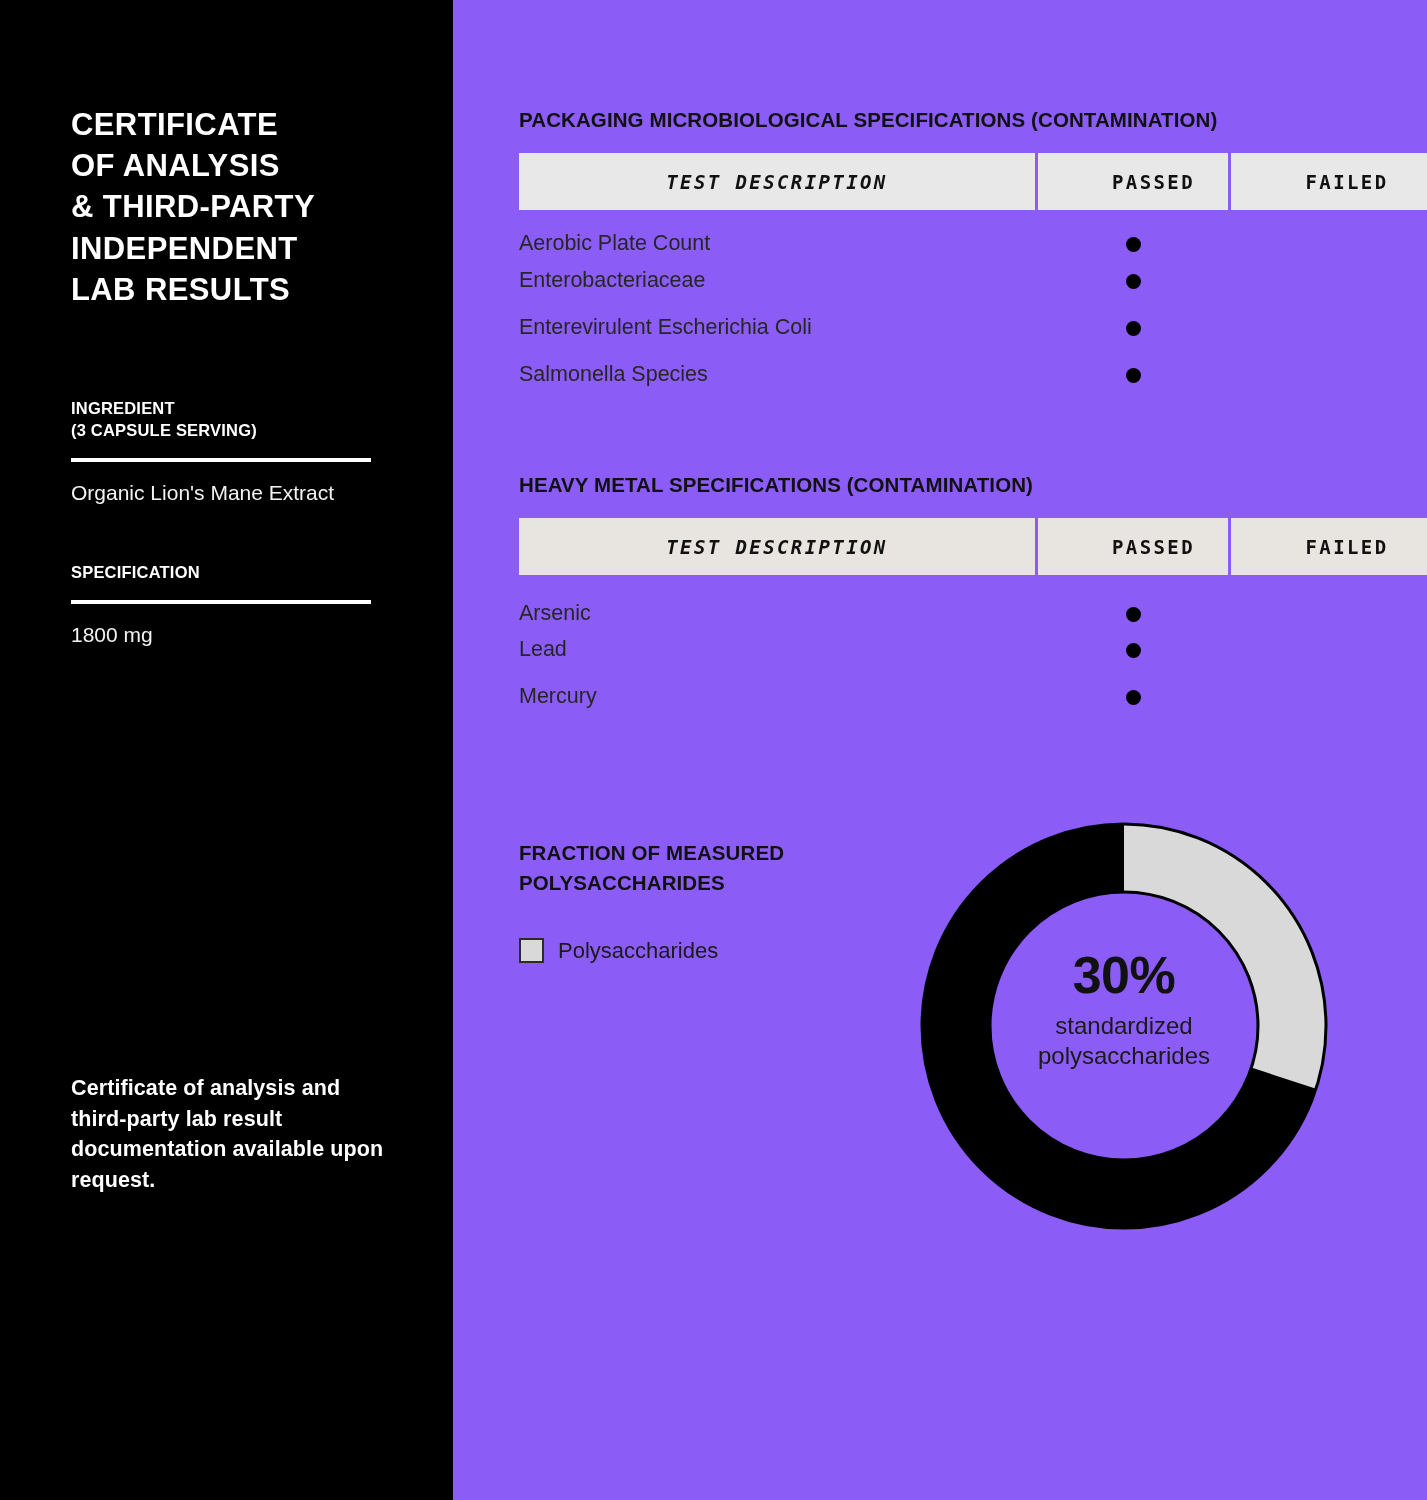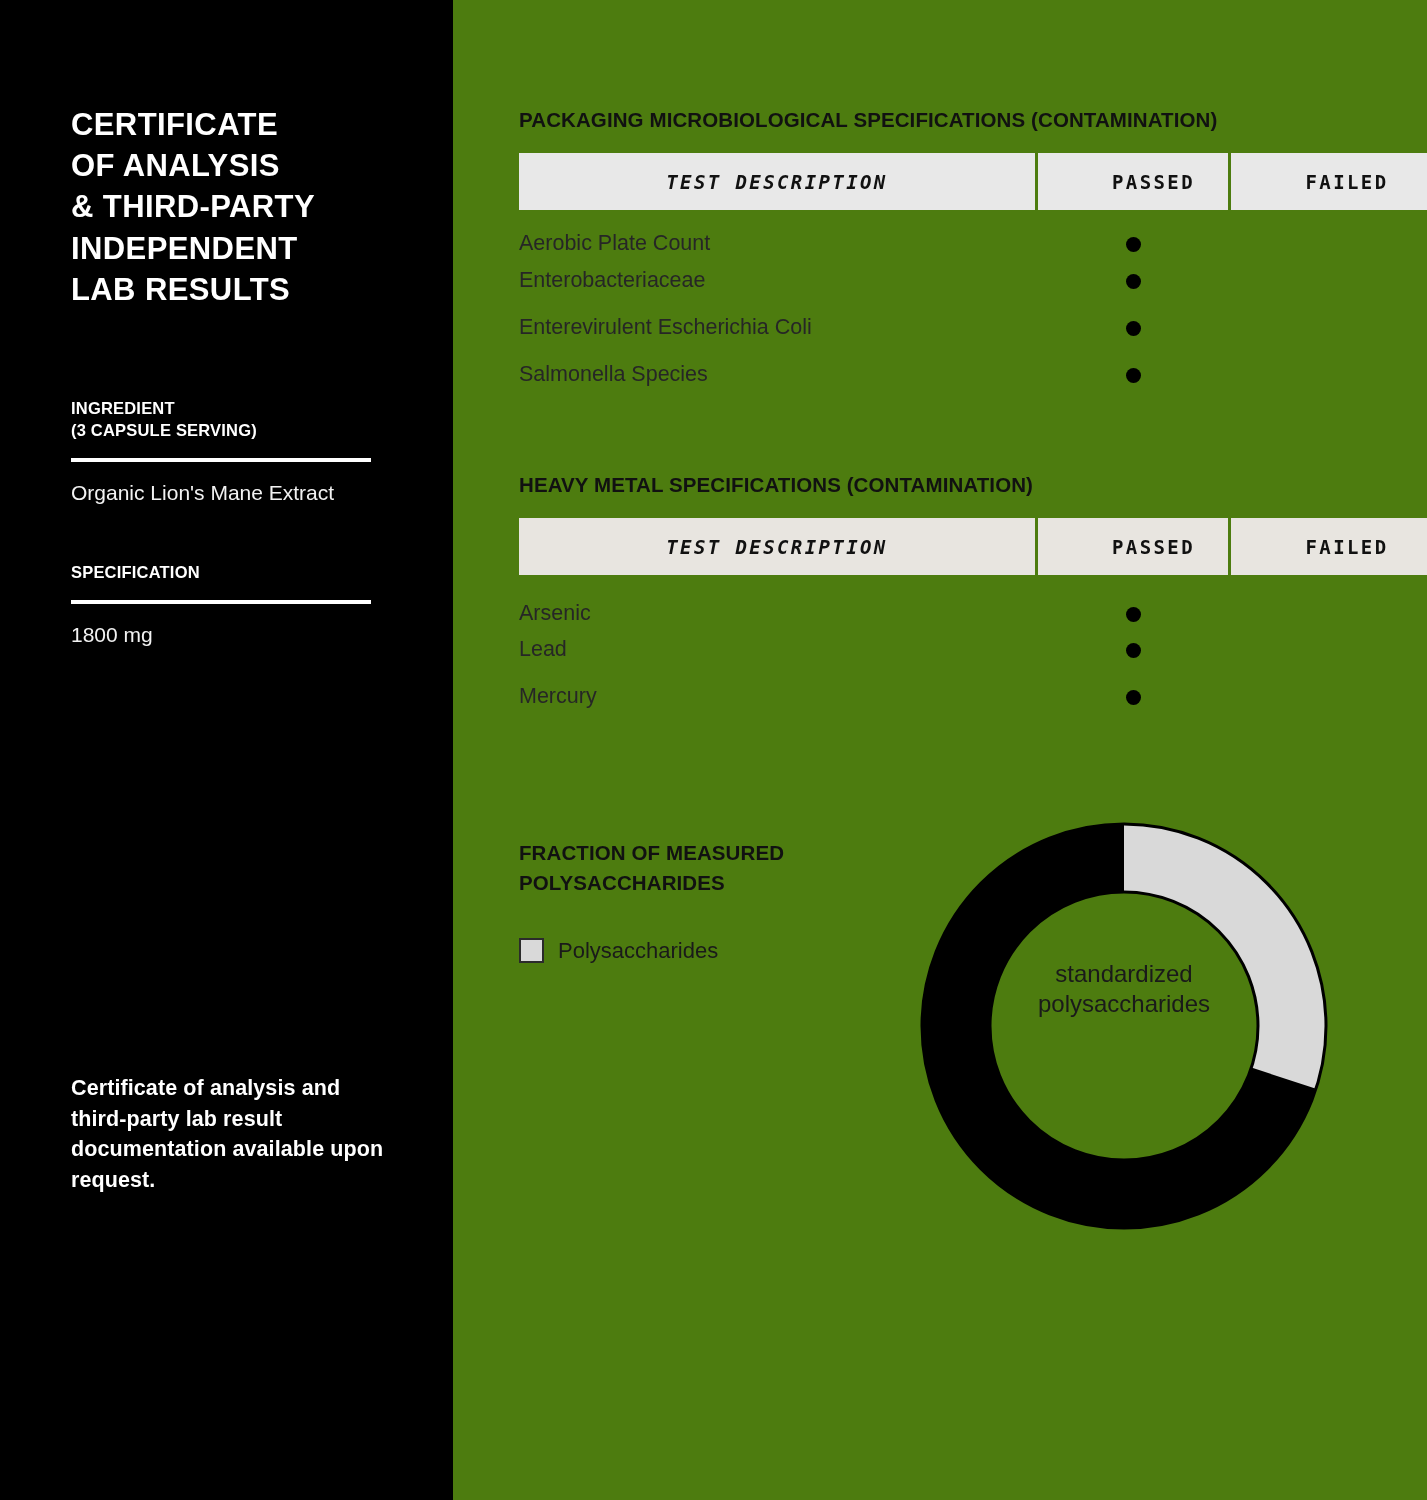--- a/index.html
+++ b/index.html
@@ -9,21 +9,21 @@
     background: #ffffff;
     font-family: "Liberation Sans", sans-serif;
     color: #1a1a1a;
     overflow: hidden;
   }
   .page {
     position: relative;
     width: 1427px;
     height: 1500px;
     display: flex;
-    background: #4d7c0f;
+    background: #8b5cf6;
   }
 
   
   .sidebar {
     position: relative;
     width: 453px;
     min-width: 453px;
     background: #000000;
     color: #ffffff;
     padding: 104px 60px 40px 71px;
@@ -303,20 +303,21 @@
         <svg width="418" height="418" viewBox="0 0 418 418" aria-hidden="true">
 
           <circle cx="209" cy="209" r="168" fill="none" stroke="#d9d9d9" stroke-width="68"></circle>
 
           <circle cx="209" cy="209" r="168" fill="none" stroke="#000000" stroke-width="68" stroke-dasharray="739.1 316.8" stroke-dashoffset="-316.8" transform="rotate(-90 209 209)"></circle>
 
           <circle cx="209" cy="209" r="202" fill="none" stroke="#000000" stroke-width="3"></circle>
           <circle cx="209" cy="209" r="134" fill="none" stroke="#000000" stroke-width="3"></circle>
         </svg>
         <div class="donut-center">
+          <div class="donut-pct">30%</div>
           <div class="donut-sub">
             <span>standardized</span><br>
             <span>polysaccharides</span>
           </div>
         </div>
       </div>
     </section>
 
   </main>
 </div>

